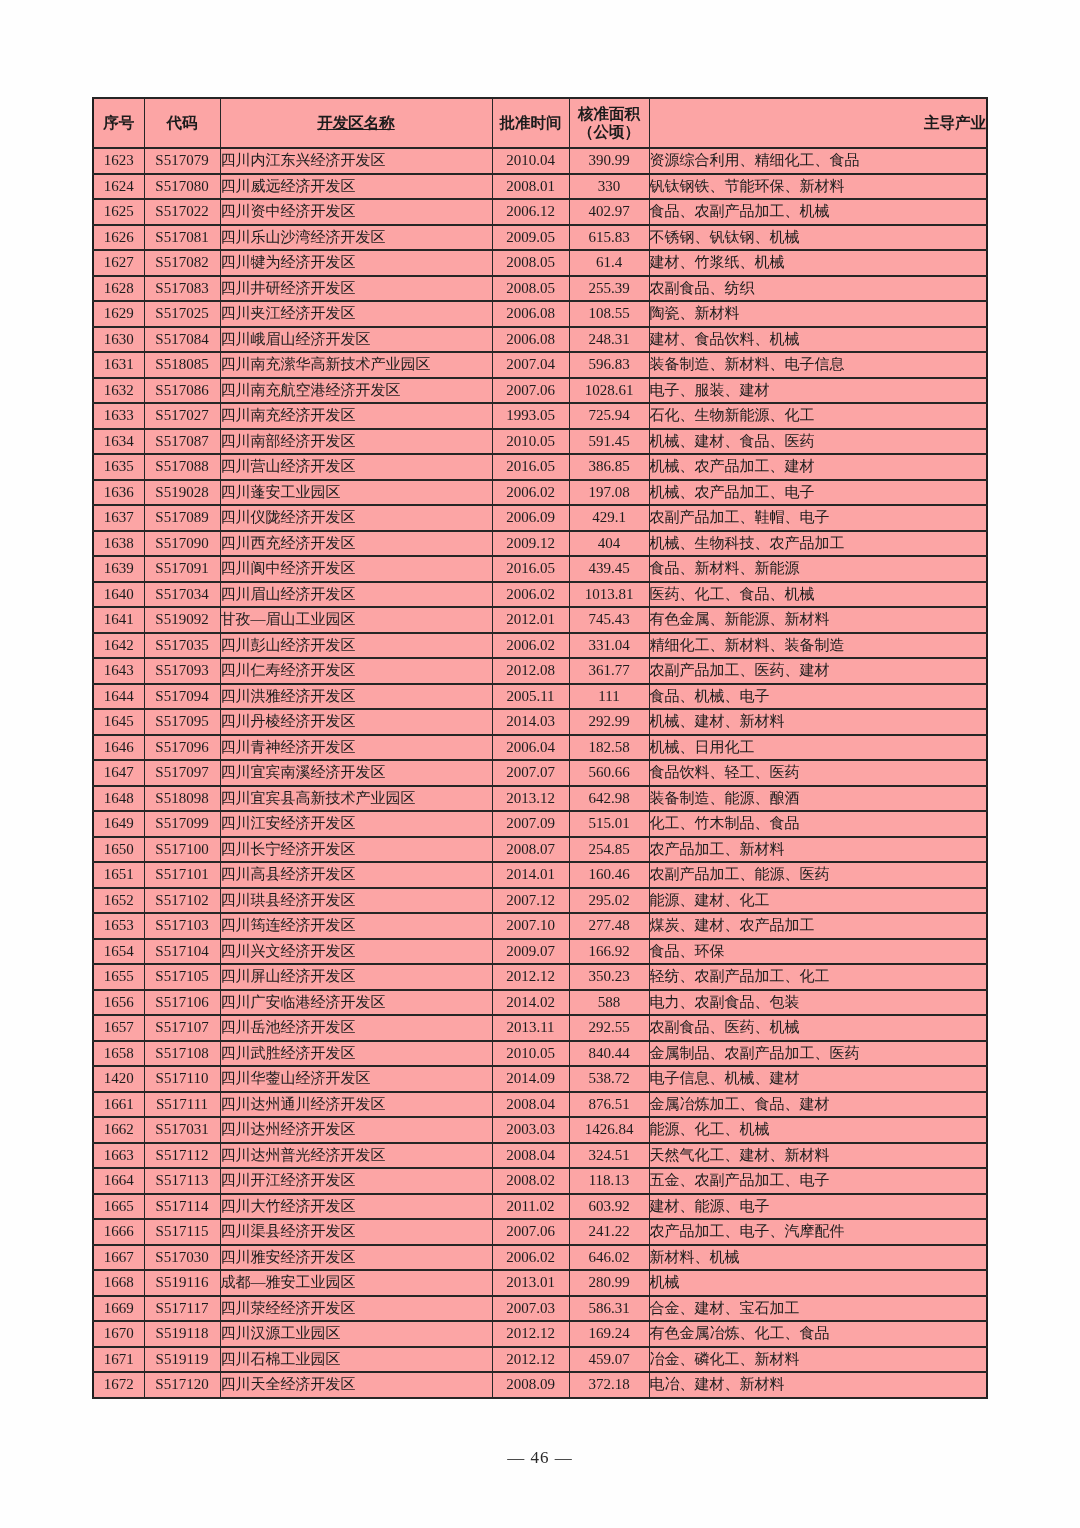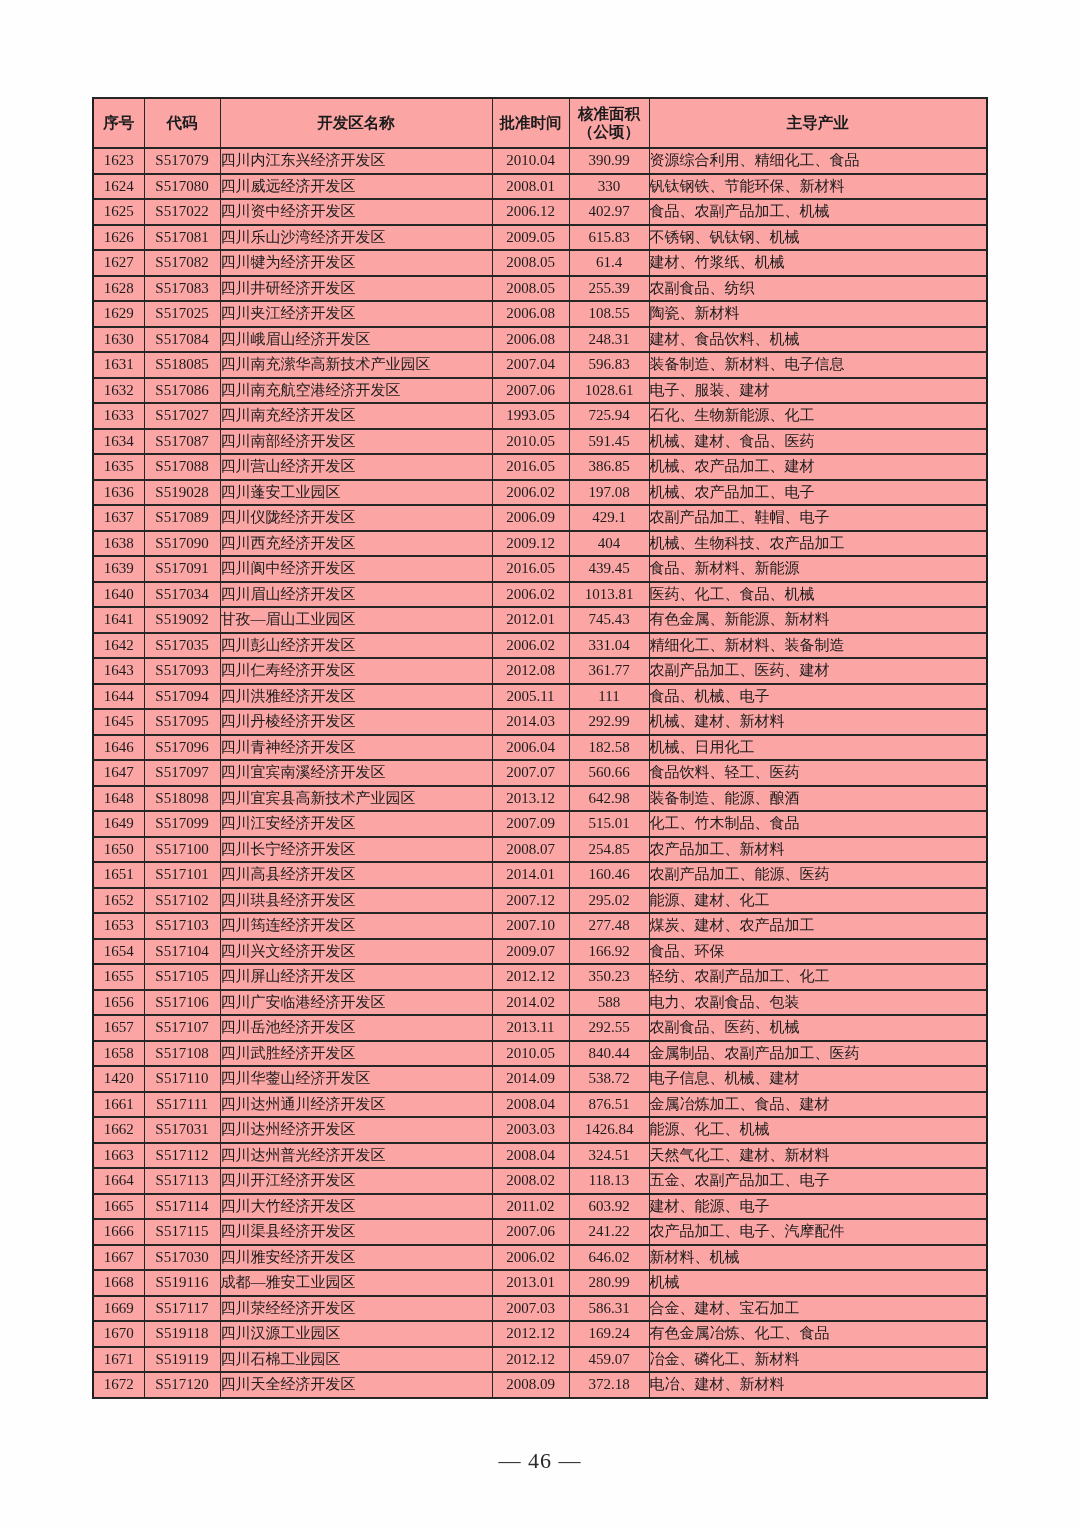--- a/index.html
+++ b/index.html
@@ -46,21 +46,21 @@
   .col-name    { width: 272px; text-align: left; padding-left: 3px; }
   .col-date    { width: 77px;  text-align: center; }
   .col-area    { width: 80px;  text-align: center; }
   .col-industry{ width: 338px; text-align: left; padding-left: 6px; }
   .footer {
     position: absolute;
     top: 1448px;
     left: 0;
     width: 1080px;
     text-align: center;
-    font-size: 22px;
+    font-size: 17px;
     color: #2a2a2a;
     letter-spacing: 1px;
   }
 </style>
 </head>
 <body>
 
 <div class="page">
 
   <table class="dev-table">
@@ -69,27 +69,27 @@
         <col class="col-code">
         <col class="col-name">
       <col class="col-date">
         <col class="col-area">
         <col class="col-industry">
     </colgroup>
     <thead>
       <tr>
         <th class="col-serial">序号</th>
         <th class="col-code">代码</th>
-        <th class="col-name" style="text-align:center; padding-left:0;">开发区名称</th>
+        <th class="col-name" style="text-align:center; padding-left:0;text-decoration:underline;">开发区名称</th>
         <th class="col-date">批准时间</th>
         <th class="col-area">
           <div>核准面积</div>
           <div>（公顷）</div>
         </th>
-        <th class="col-industry" style="text-align:center; padding-left:0;">主导产业</th>
+        <th class="col-industry" style="text-align:right; padding-left:0;">主导产业</th>
       </tr>
     </thead>
     <tbody>
         <tr>
           <td class="col-serial">1623</td>
           <td class="col-code">S517079</td>
           <td class="col-name">四川内江东兴经济开发区</td>
           <td class="col-date">2010.04</td>
           <td class="col-area">390.99</td>
           <td class="col-industry">资源综合利用、精细化工、食品</td>

